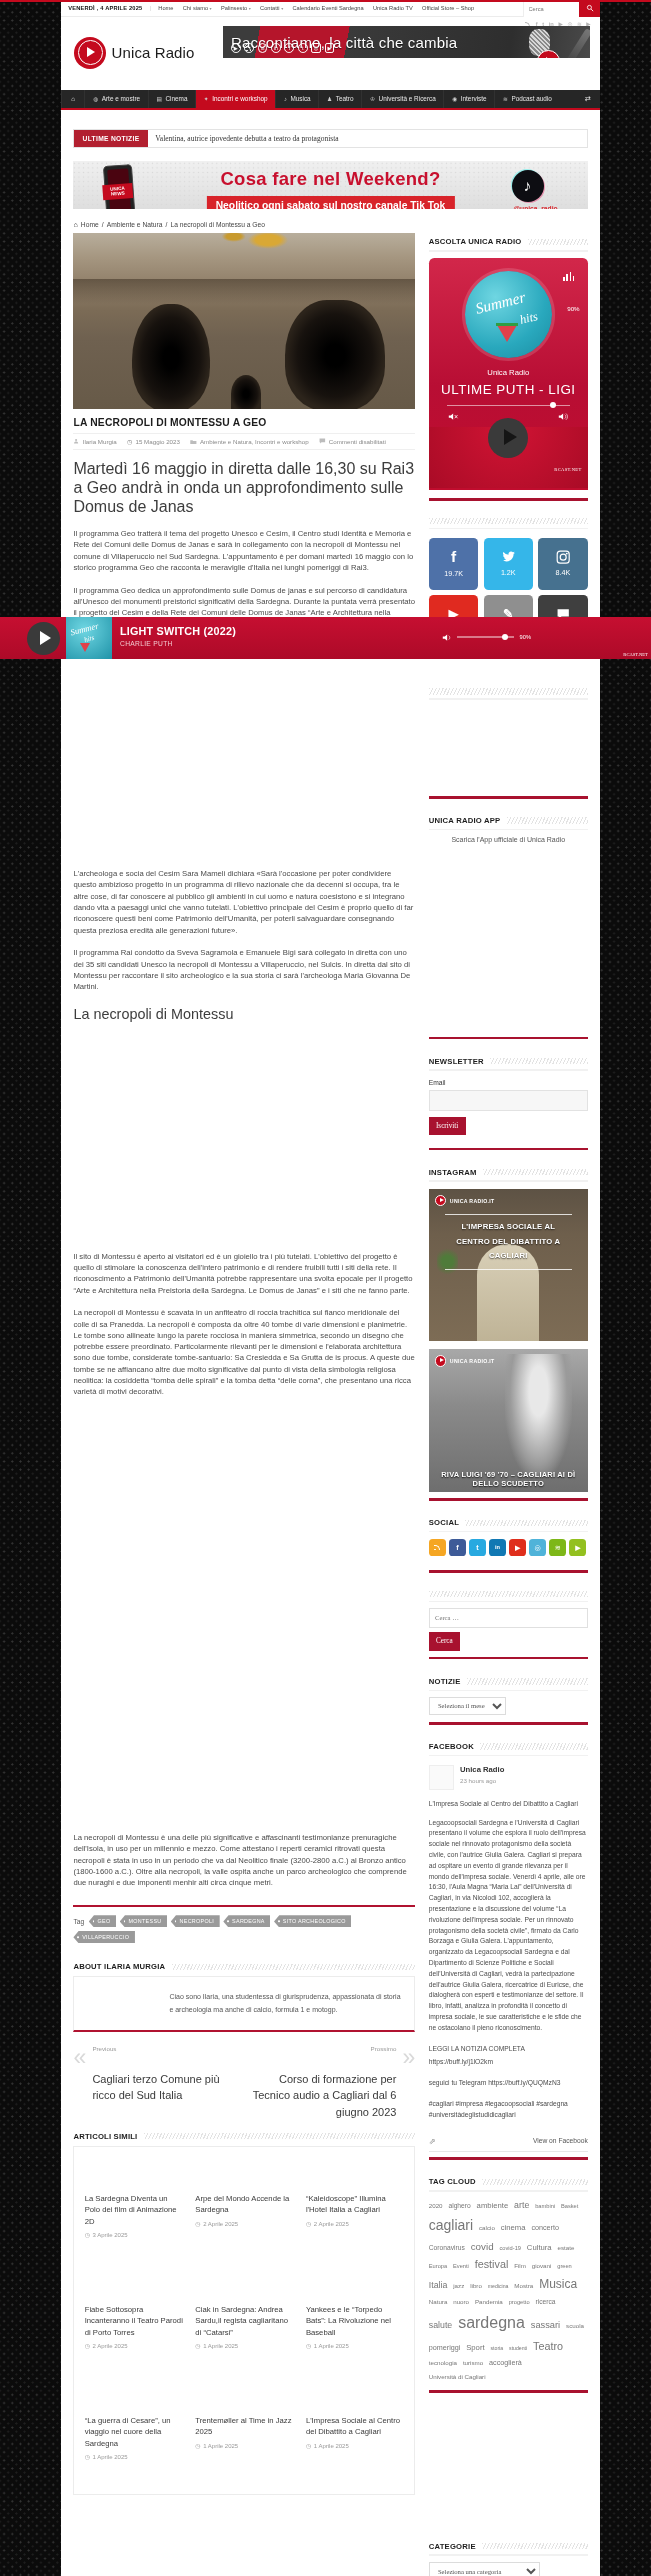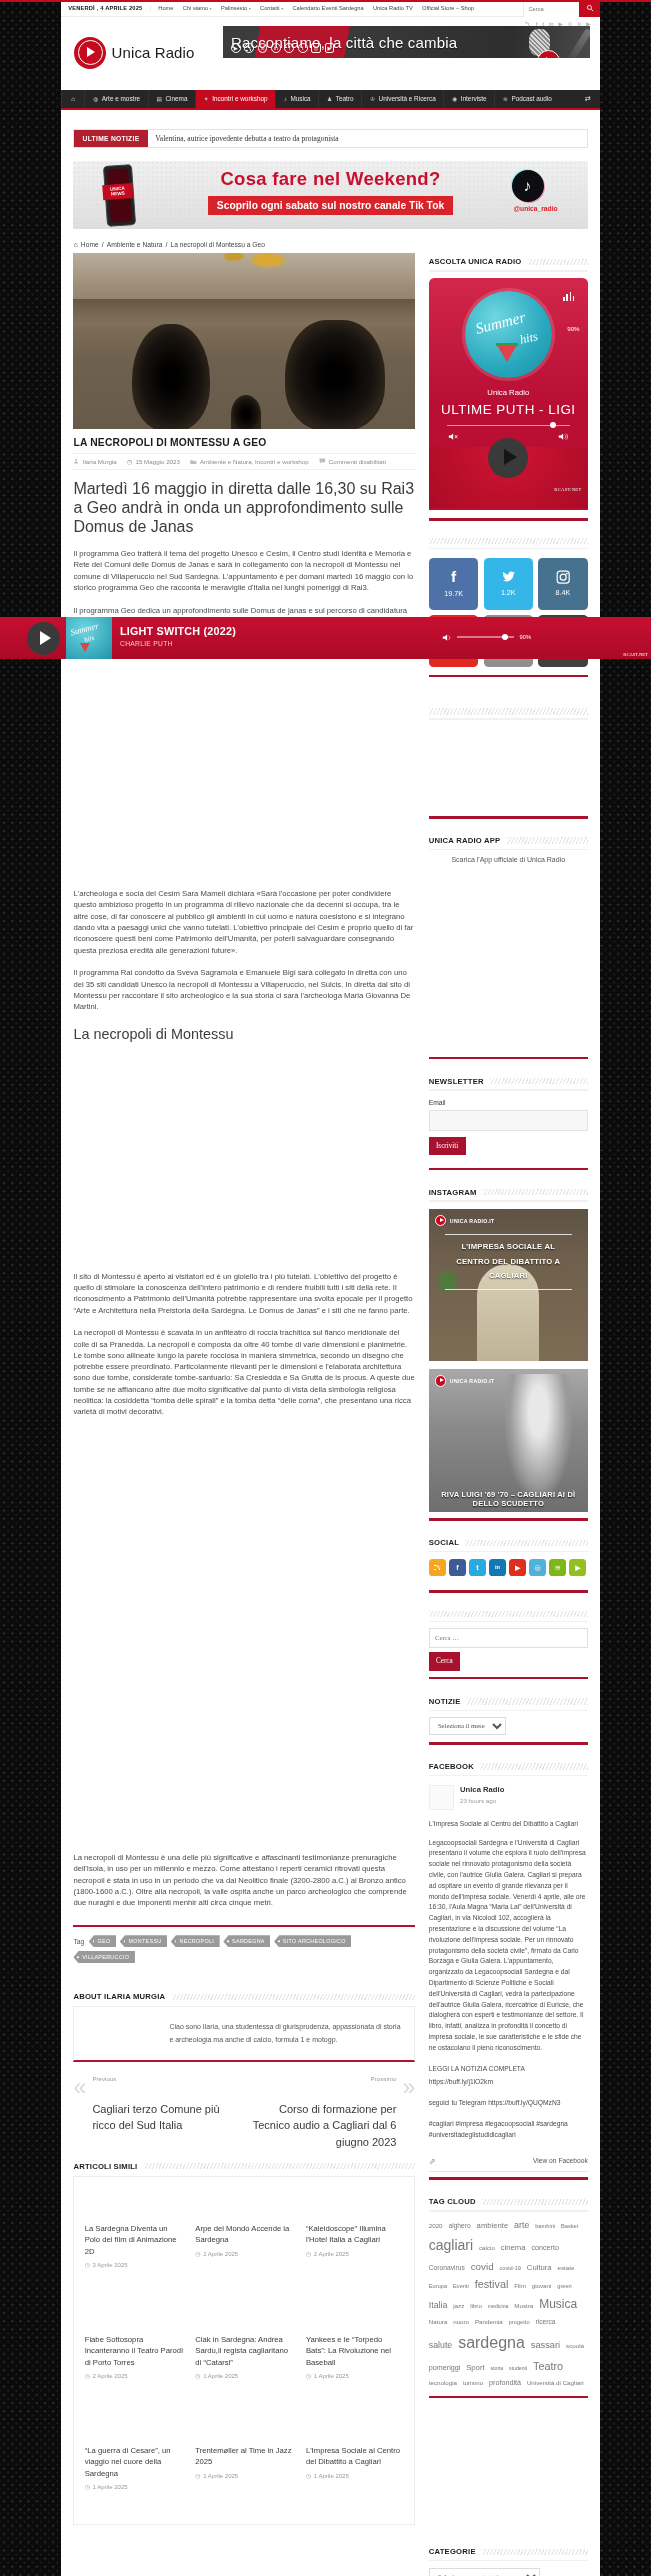--- a/index.html
+++ b/index.html
@@ -54,21 +54,21 @@
   .nav .active { background:#c40a1e; color:#fff; }
   .nav .shuffle { margin-left:auto; padding:0 9.3px; display:flex; align-items:center; font-size:7.2px; }
   .navstrip { height:2.6px; background:#c40a1e; }
 
   
   .ticker { margin:18.5px 12.4px 0; border:0.5px solid #e3e3e3; height:19px; display:flex; align-items:center; }
   .ticker .badge { background:#b22030; color:#fff; font-weight:bold; font-size:6.7px; letter-spacing:0.3px; height:100%; display:flex; align-items:center; padding:0 8.2px; }
   .ticker .txt { font-family:"Liberation Serif", serif; font-size:7.5px; color:#333; padding-left:7.7px; }
 
   
-  .promo { margin:13.4px 12.4px 0; height:68px; position:relative; overflow:hidden;
+  .promo { margin:13.4px 12.4px 0; height:48px; position:relative; overflow:hidden;
            background:linear-gradient(180deg,#f2f2f2,#e2e2e2);
            background-image:radial-gradient(circle at 30% 50%, #d8d8d8 0.5px, transparent 1px), linear-gradient(180deg,#f0f0f0,#dedede); background-size:4.6px 4.6px, 100% 100%;text-decoration:underline; }
   .phone { position:absolute; left:32px; top:4.1px; width:29px; height:61px; background:#222; border-radius:4.6px; border:1px solid #444; transform:rotate(-4deg); }
   .phone .scr { position:absolute; inset:3.1px 2.6px; background:#4a0410; border-radius:2.1px; }
   .phone .lbl { position:absolute; left:-3.1px; top:17.5px; background:#c40a1e; color:#fff; font-weight:bold; font-size:4.6px; text-align:center; line-height:1.25; padding:2.1px 2.6px; }
   .ptitle { position:absolute; left:50%; transform:translateX(-50%); top:7.2px; color:#c8102e; font-size:18.5px; font-weight:bold; letter-spacing:0.3px; white-space:nowrap; }
   .psub { position:absolute; left:50%; transform:translateX(-50%); top:35px; background:#d8232a; color:#fff; font-weight:bold; font-size:10.3px; padding:4.1px 9.3px; white-space:nowrap; }
   .ttlogo { position:absolute; right:44px; top:9.3px; width:32px; height:32px; background:#0d0d12; border-radius:50%; color:#fff; display:flex; align-items:center; justify-content:center; font-size:15.5px; box-shadow:1px 1px 0 rgba(234,0,79,.35), -1px -1px 0 rgba(0,242,234,.35); }
   .tthandle { position:absolute; right:30px; top:44px; color:#d8232a; font-weight:bold; font-size:6.7px; }
 
@@ -321,21 +321,21 @@
     <div class="badge">ULTIME NOTIZIE</div>
     <a href="#" class="txt" style="text-decoration:none">Valentina, autrice ipovedente debutta a teatro da protagonista</a>
   </div>
 
   <div class="promo">
     <div class="phone">
         <div class="scr"></div>
         <div class="lbl">UNICA NEWS</div>
       </div>
     <div class="ptitle">Cosa fare nel Weekend?</div>
-    <div class="psub">Scoprilo ogni sabato sul nostro canale Tik Tok</div>
+    <div class="psub">Neolitico ogni sabato sul nostro canale Tik Tok</div>
     <div class="ttlogo">♪</div>
     <div class="tthandle">@unica_radio</div>
   </div>
 
   <div class="crumb">
     <span class="hi">⌂</span>
     <a href="#">Home</a>
       <span>/</span>
     <a href="#">Ambiente e Natura</a>
       <span>/</span>
@@ -394,21 +394,21 @@
       <div class="tagsrow">
         <span class="tl">Tag</span>
         <span class="chip">GEO</span>
         <span class="chip">MONTESSU</span>
         <span class="chip">NECROPOLI</span>
         <span class="chip">SARDEGNA</span>
         <span class="chip">SITO ARCHEOLOGICO</span>
         <span class="chip">VILLAPERUCCIO</span>
       </div>
 
-      <div class="wtitle" style="margin-top:29px">
+      <div class="wtitle" style="margin-top:19px">
         <span class="t">ABOUT ILARIA MURGIA</span>
         <span class="stripes"></span>
       </div>
       <div class="aboutbox">
         <div class="av"></div>
         <div class="tx">Ciao sono Ilaria, una studentessa di giurisprudenza, appassionata di storia e archeologia ma anche di calcio, formula 1 e motogp.</div>
       </div>
 
       <div class="pn">
         <div class="side">
@@ -730,21 +730,21 @@
         <a href="#" style="font-size:16px">sardegna</a>
         <a href="#" style="font-size:9.3px">sassari</a>
         <a href="#" style="font-size:6.2px">scuola</a>
         <a href="#" style="font-size:7.2px">pomeriggi</a>
         <a href="#" style="font-size:7.7px">Sport</a>
         <a href="#" style="font-size:5.2px">storia</a>
         <a href="#" style="font-size:5.2px">studenti</a>
         <a href="#" style="font-size:10.8px">Teatro</a>
         <a href="#" style="font-size:6.2px">tecnologia</a>
         <a href="#" style="font-size:6.2px">turismo</a>
-        <a href="#" style="font-size:7.2px">profondità</a>
+        <a href="#" style="font-size:7.2px">accoglierà</a>
         <a href="#" style="font-size:6.2px">Università di Cagliari</a>
       </div>
       <div class="sdiv" style="margin-top:5.2px"></div>
 
       <div class="sp" style="height:149px"></div>
       <div class="wtitle" style="margin-top:0">
           <span class="t">CATEGORIE</span>
           <span class="stripes"></span>
         </div><div class="uline"></div>
       <select class="ssel" style="width:111px;height:18.5px"><option>Seleziona una categoria</option></select>

